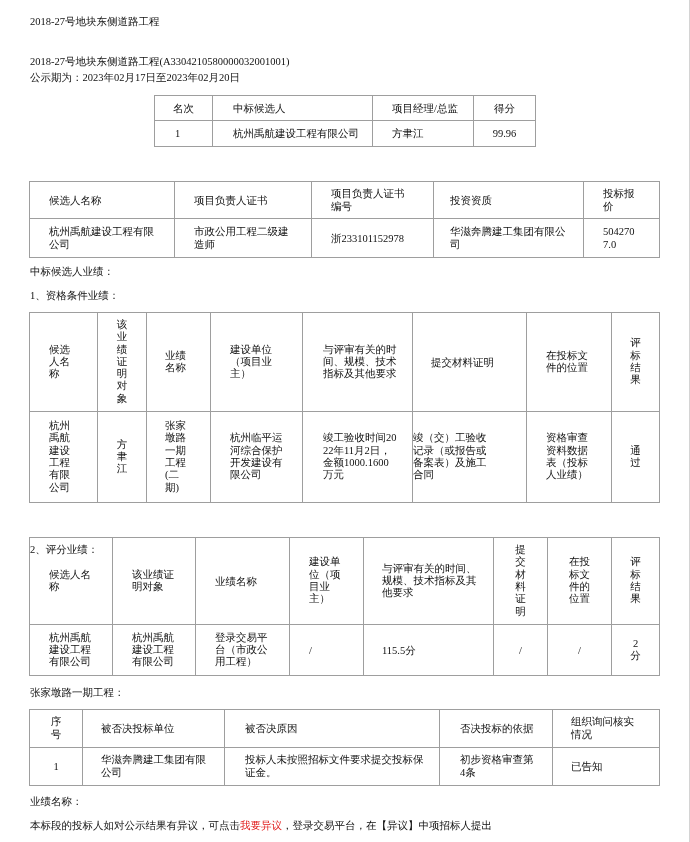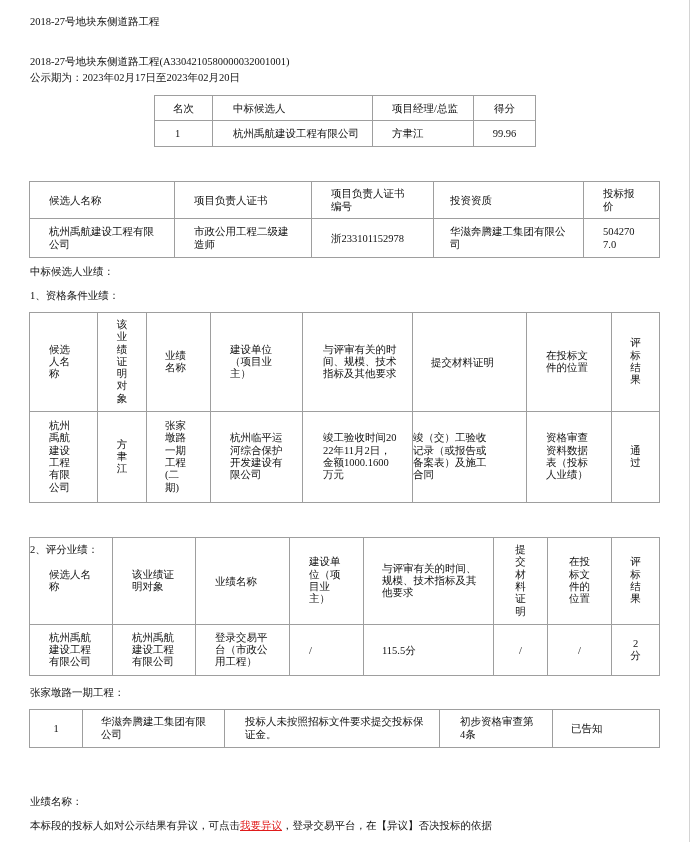--- a/index.html
+++ b/index.html
@@ -14,21 +14,21 @@
   table { position: absolute; border-collapse: collapse; table-layout: fixed; }
   td, th {
     border: 1px solid #9e9e9e; padding: 0; font-weight: normal;
     vertical-align: middle; line-height: 13px;
   }
   .c { text-align: center; }
   .l { text-align: left; }
   .in { display: inline-block; word-break: break-all; overflow-wrap: anywhere; text-align: left; vertical-align: middle; }
   .c .in { text-align: center; }
   .tight { line-height: 12.3px; }
-  .link { color: #e01b1b; text-decoration: underline; cursor: pointer; }
+  .link { color: #e01b1b; cursor: pointer; }
 </style>
 </head>
 <body>
 
 <div class="page-edge"></div>
 
 <div class="line" style="top:15px">2018-27号地块东侧道路工程</div>
 <div class="line" style="top:55px">2018-27号地块东侧道路工程(A3304210580000032001001)</div>
 <div class="line" style="top:71px">公示期为：2023年02月17日至2023年02月20日</div>
 
@@ -160,24 +160,31 @@
 
 <table style="left:29px; top:709px; width:630px;">
   <colgroup>
       <col style="width:53px">
       <col style="width:142px">
       <col style="width:215px">
       <col style="width:113px">
       <col style="width:107px">
     </colgroup>
   <tbody>
+      <tr style="height:38px">
+    <th class="c"><span class="in tight" style="width:12px">序号</span></th>
+    <th class="l" style="padding-left:18px"><span class="in tight" style="width:106px">被否决投标单位</span></th>
+    <th class="l" style="padding-left:20px"><span class="in tight" style="width:180px">被否决原因</span></th>
+    <th class="l" style="padding-left:20px"><span class="in tight" style="width:75px">否决投标的依据</span></th>
+    <th class="l" style="padding-left:18px"><span class="in tight" style="width:65px">组织询问核实情况</span></th>
+  </tr>
   <tr style="height:38px">
     <td class="c"><span class="in tight" style="width:12px">1</span></td>
     <td class="l" style="padding-left:18px"><span class="in tight" style="width:106px">华滋奔腾建工集团有限公司</span></td>
     <td class="l" style="padding-left:20px"><span class="in tight" style="width:180px">投标人未按照招标文件要求提交投标保证金。</span></td>
     <td class="l" style="padding-left:20px"><span class="in tight" style="width:75px">初步资格审查第4条</span></td>
     <td class="l" style="padding-left:18px"><span class="in tight" style="width:65px">已告知</span></td>
   </tr>
 </tbody>
   </table>
 
 <div class="line" style="top:795px">业绩名称：</div>
-<div class="line" style="top:819px"><span>本标段的投标人如对公示结果有异议，可点击</span><span class="link">我要异议</span><span>，登录交易平台，在【异议】否决投标的依据</span></div>
+<div class="line" style="top:819px"><span>本标段的投标人如对公示结果有异议，可点击</span><span class="link">我要异议</span><span>，登录交易平台，在【异议】中项招标人提出</span></div>
 
 </body></html>

